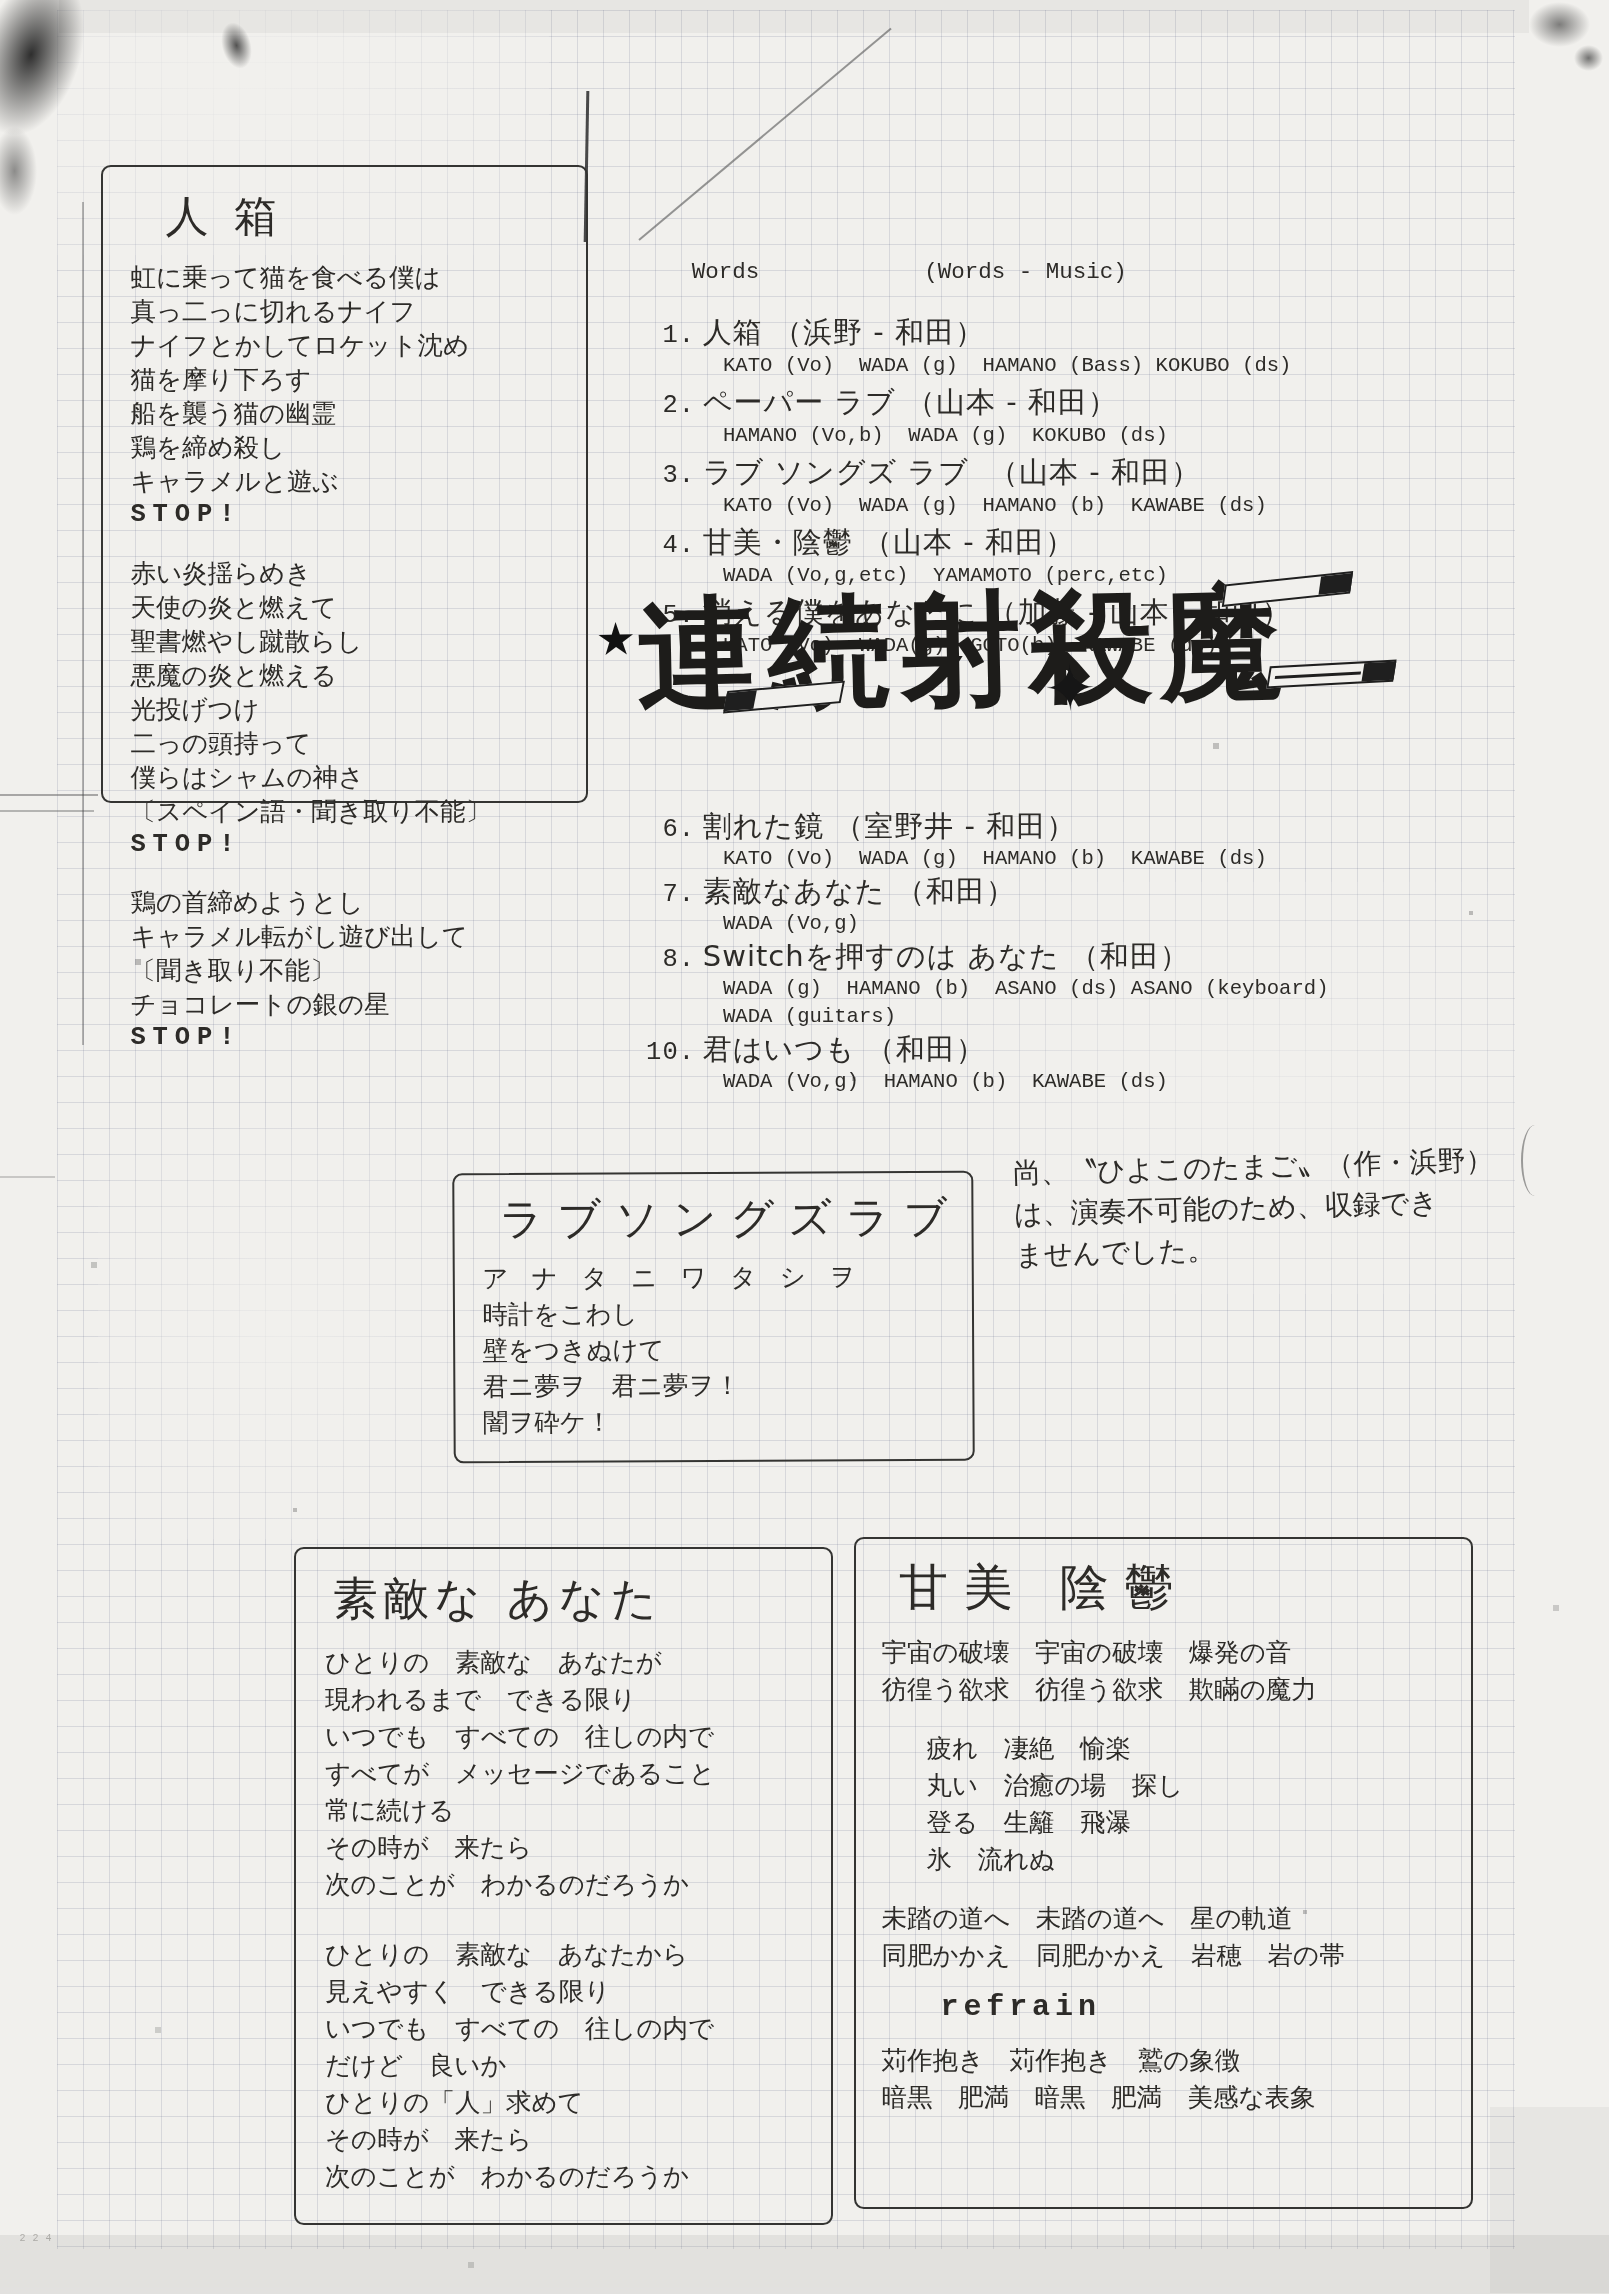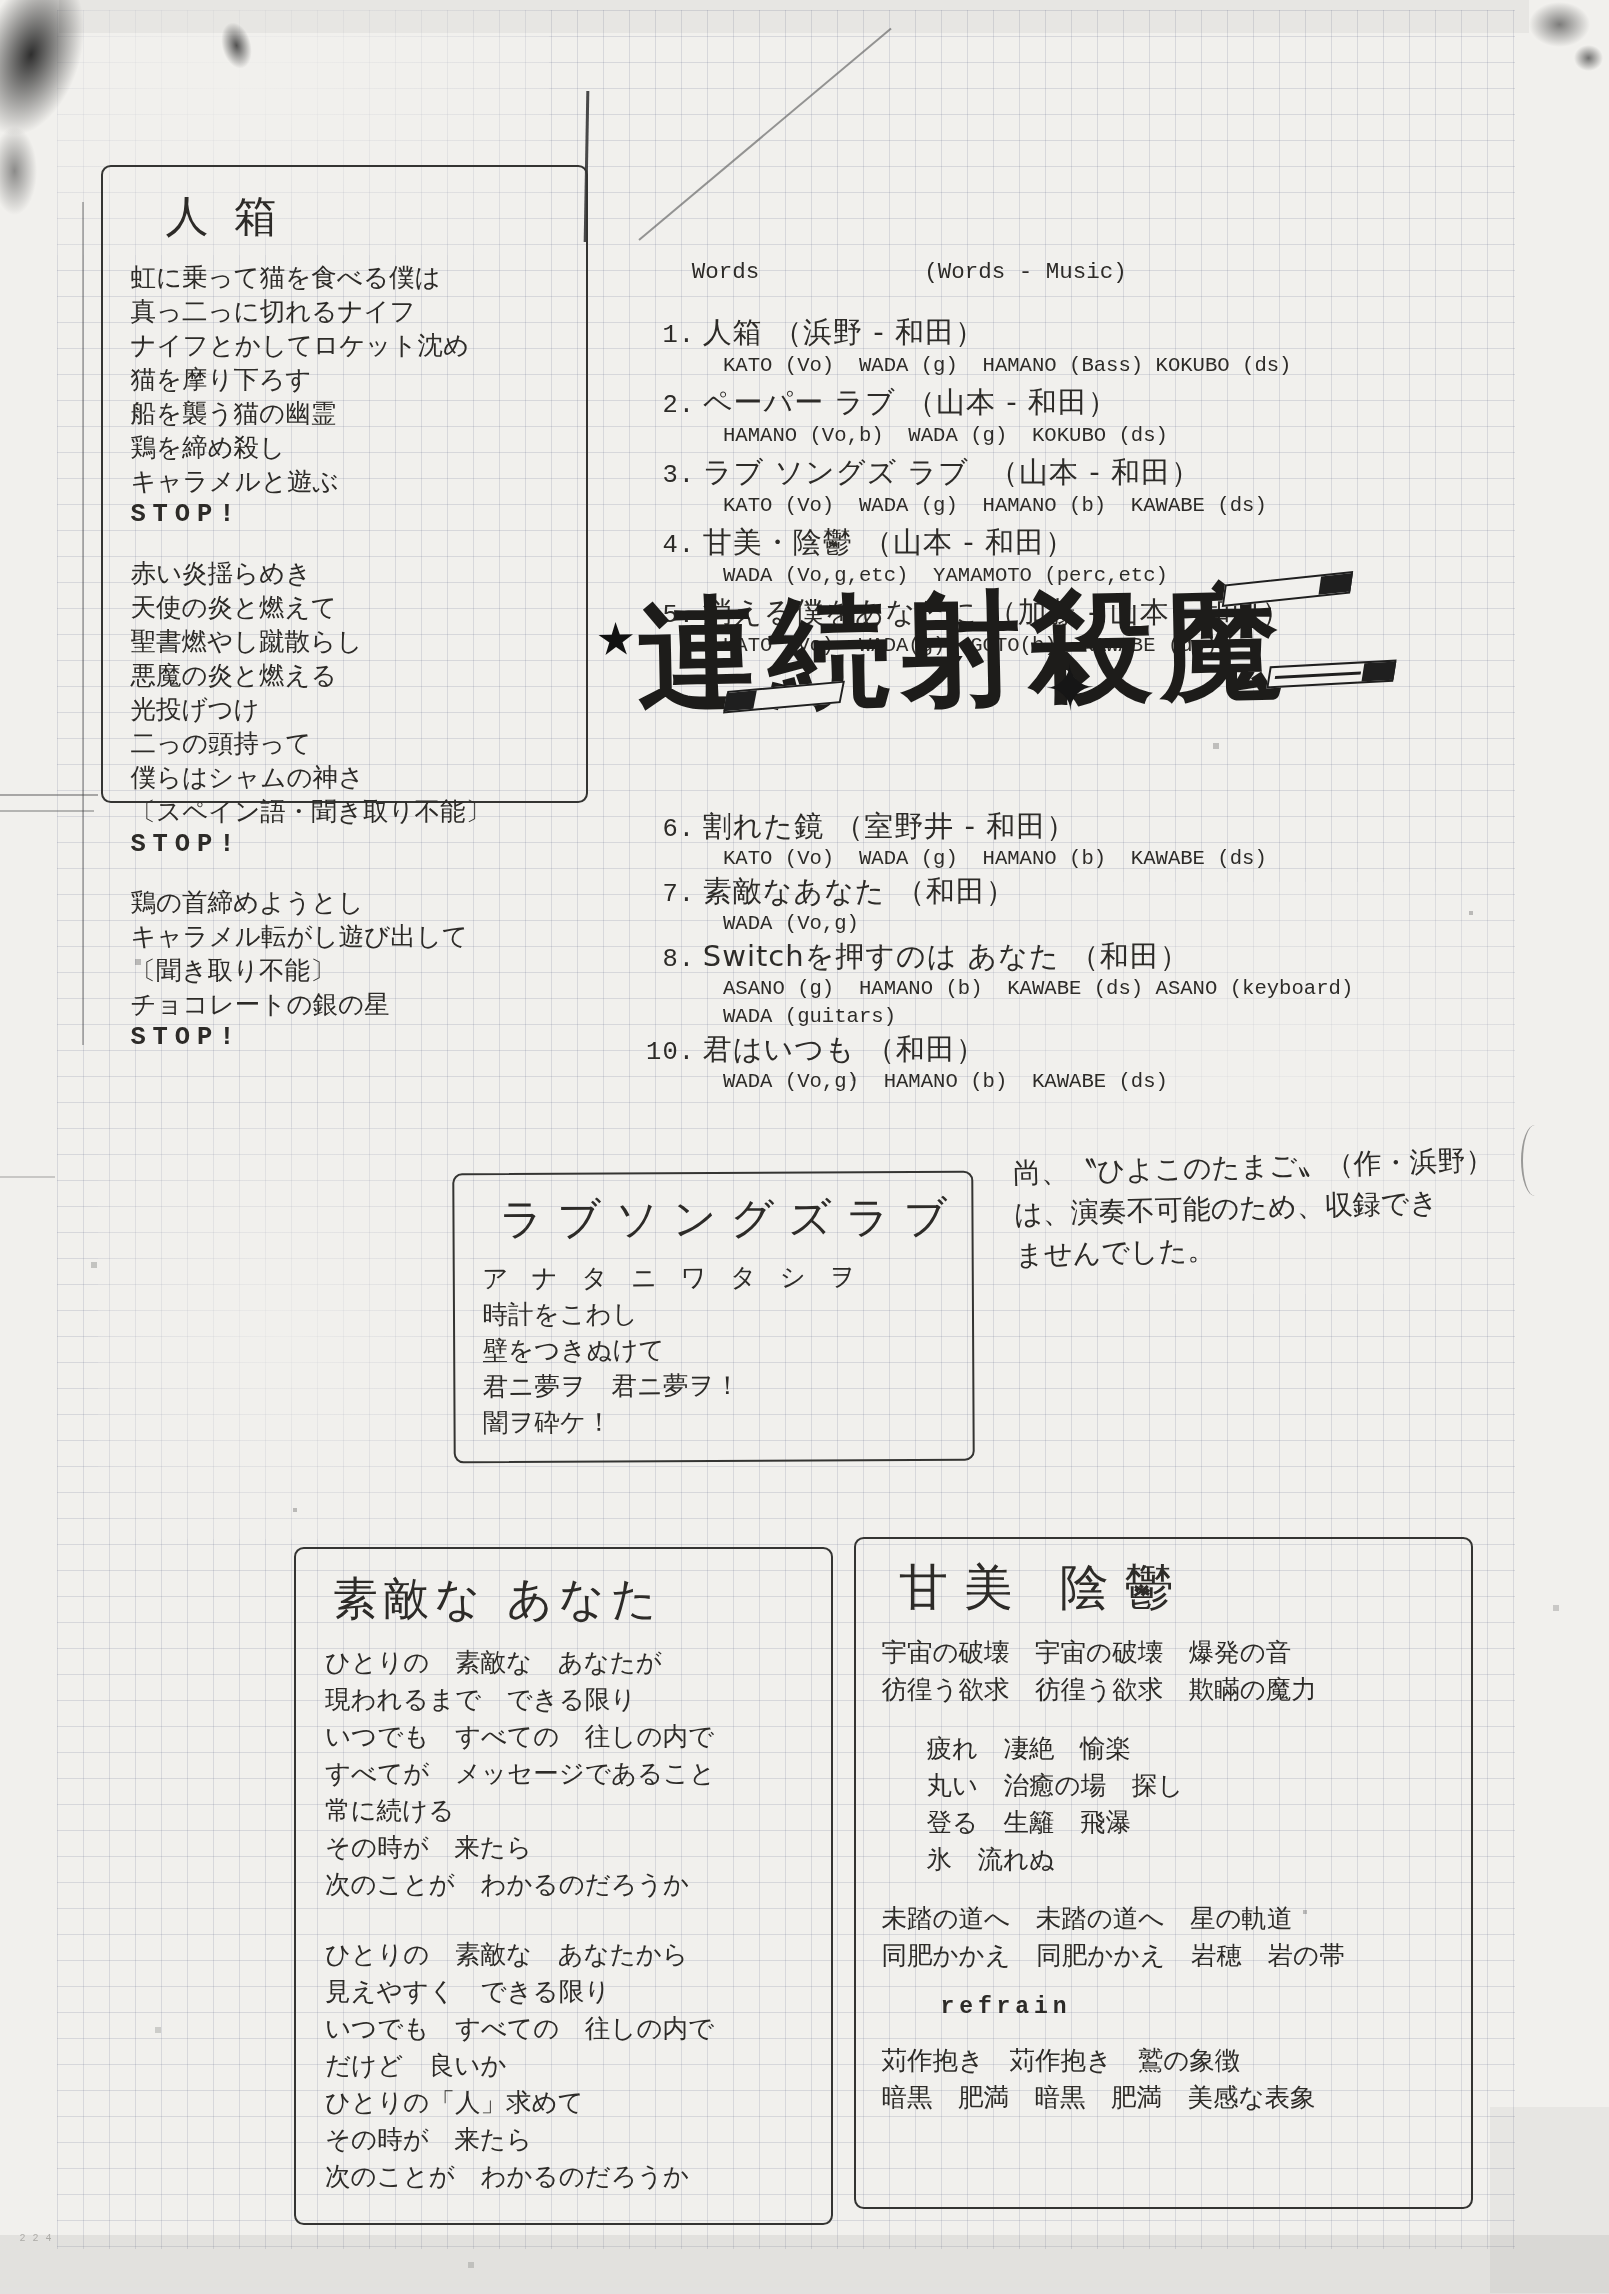--- a/index.html
+++ b/index.html
@@ -95,21 +95,21 @@
   .box-love .stanza .line:first-child{letter-spacing:23.5px;}
   
   .box-suteki{left:294px;top:1547px;width:539px;height:678px;padding:19.6px 0 0 29px;box-sizing:border-box;}
   .box-suteki .box-title{font-size:45px;letter-spacing:5.9px;margin:0 0 15.7px 7.8px;}
   .box-suteki .line{height:37px;line-height:37px;font-size:25.5px;}
   
   .box-kanbi{left:854px;top:1537px;width:619px;height:672px;padding:15.7px 0 0 25.5px;box-sizing:border-box;}
   .box-kanbi .box-title{font-size:49px;letter-spacing:15.7px;margin:0 0 13.7px 17.6px;}
   .box-kanbi .line{height:37px;line-height:37px;font-size:25.5px;}
   .box-kanbi .indent{margin-left:45px;}
-  .box-kanbi .refrain{height:37px;line-height:37px;font-size:23px;letter-spacing:4.9px;margin-left:59px;font-weight:bold;}
+  .box-kanbi .refrain{height:37px;line-height:37px;font-size:30px;letter-spacing:4.9px;margin-left:59px;font-weight:bold;}
 </style>
 </head>
 <body>
 
 <div class="paper">
 
   <div class="grid"></div>
   <div class="grid-fade f1"></div>
   <div class="grid-fade f2"></div>
   <div class="grid-fade f3"></div>
@@ -205,21 +205,21 @@
     <div class="track">
       <div class="t-line hand"><span class="t-num type">6.</span><span>割れた鏡 （室野井 - 和田）</span></div>
       <div class="t-credit type">KATO (Vo)  WADA (g)  HAMANO (b)  KAWABE (ds)</div>
     </div>
     <div class="track">
       <div class="t-line hand"><span class="t-num type">7.</span><span>素敵なあなた （和田）</span></div>
       <div class="t-credit type">WADA (Vo,g)</div>
     </div>
     <div class="track">
       <div class="t-line hand"><span class="t-num type">8.</span><span>Switchを押すのは あなた （和田）</span></div>
-      <div class="t-credit type">ASANO (g)  HAMANO (b)  KAWABE (ds) ASANO (keyboard)</div>
+      <div class="t-credit type">WADA (g)  HAMANO (b)  ASANO (ds) ASANO (keyboard)</div>
     </div>
     <div class="track">
       <div class="t-credit type">WADA (guitars)</div>
     </div>
     <div class="track">
       <div class="t-line hand"><span class="t-num type">10.</span><span>君はいつも （和田）</span></div>
       <div class="t-credit type">WADA (Vo,g)  HAMANO (b)  KAWABE (ds)</div>
     </div>
   </div>
 

